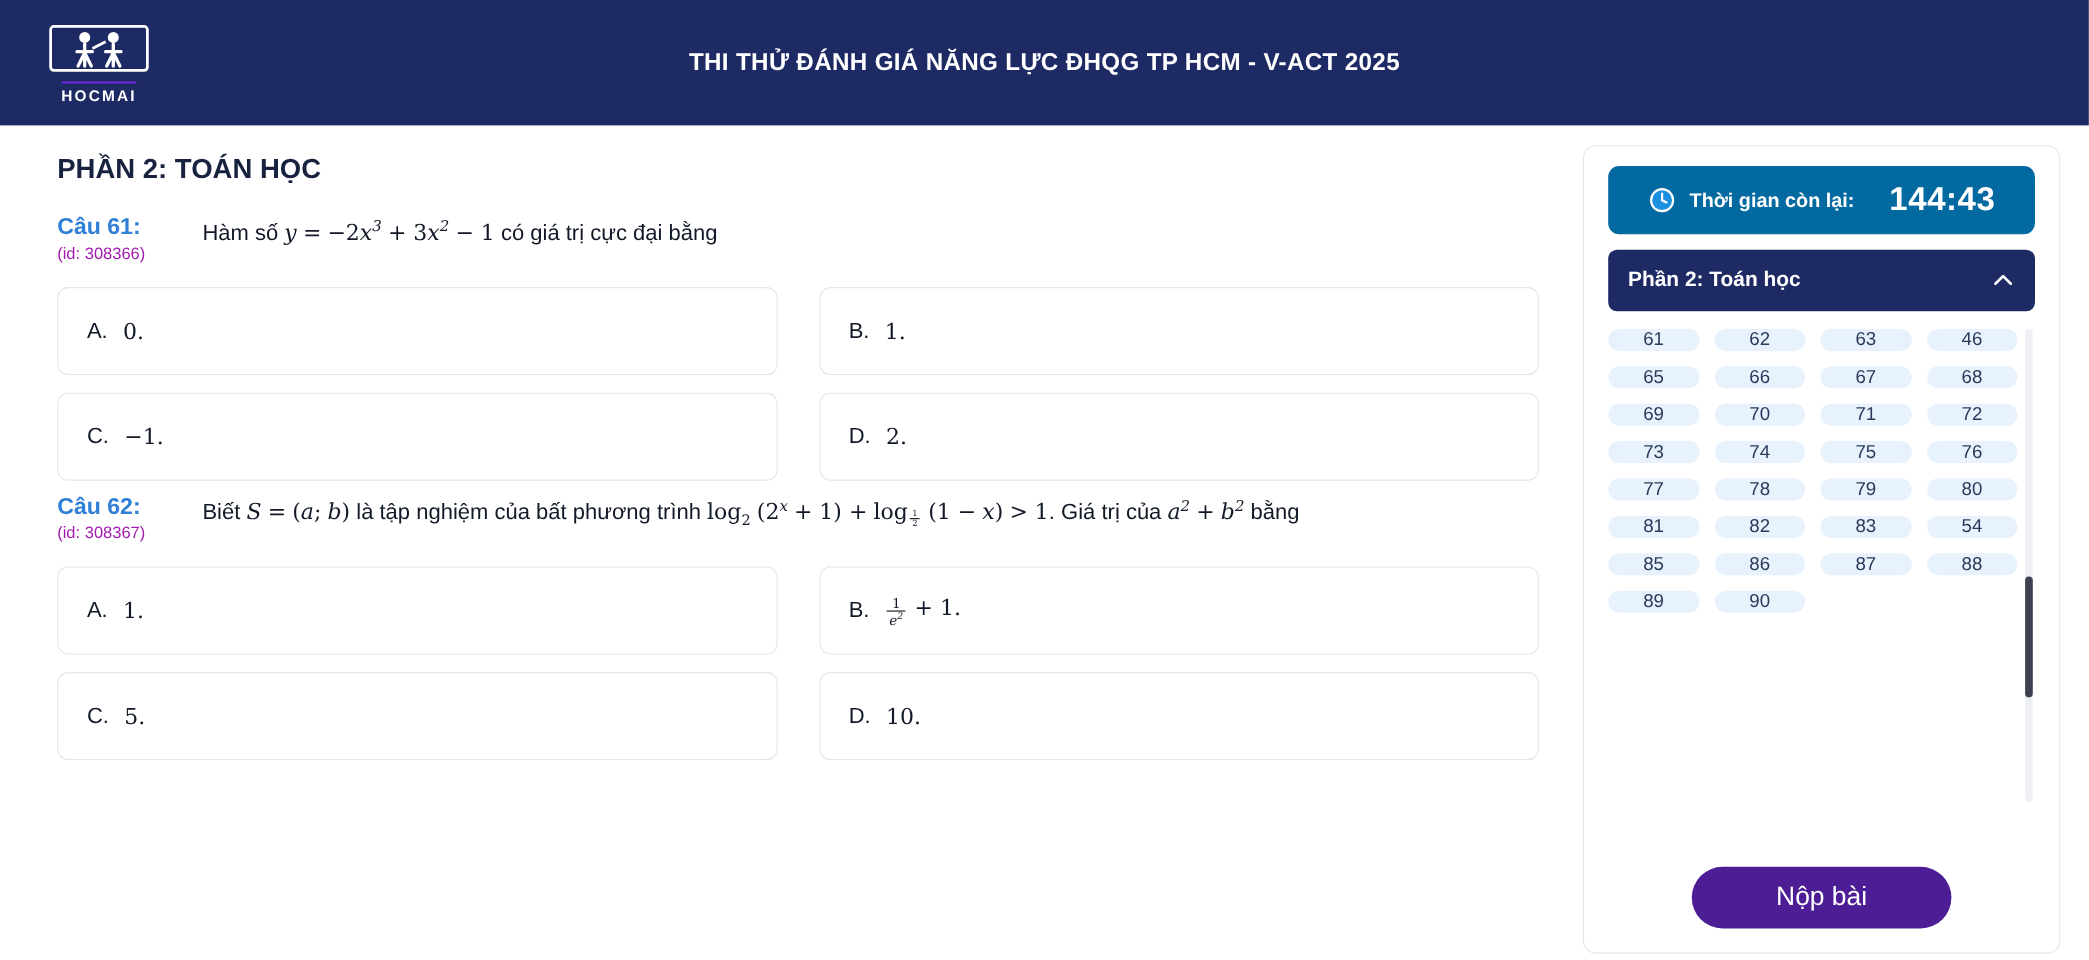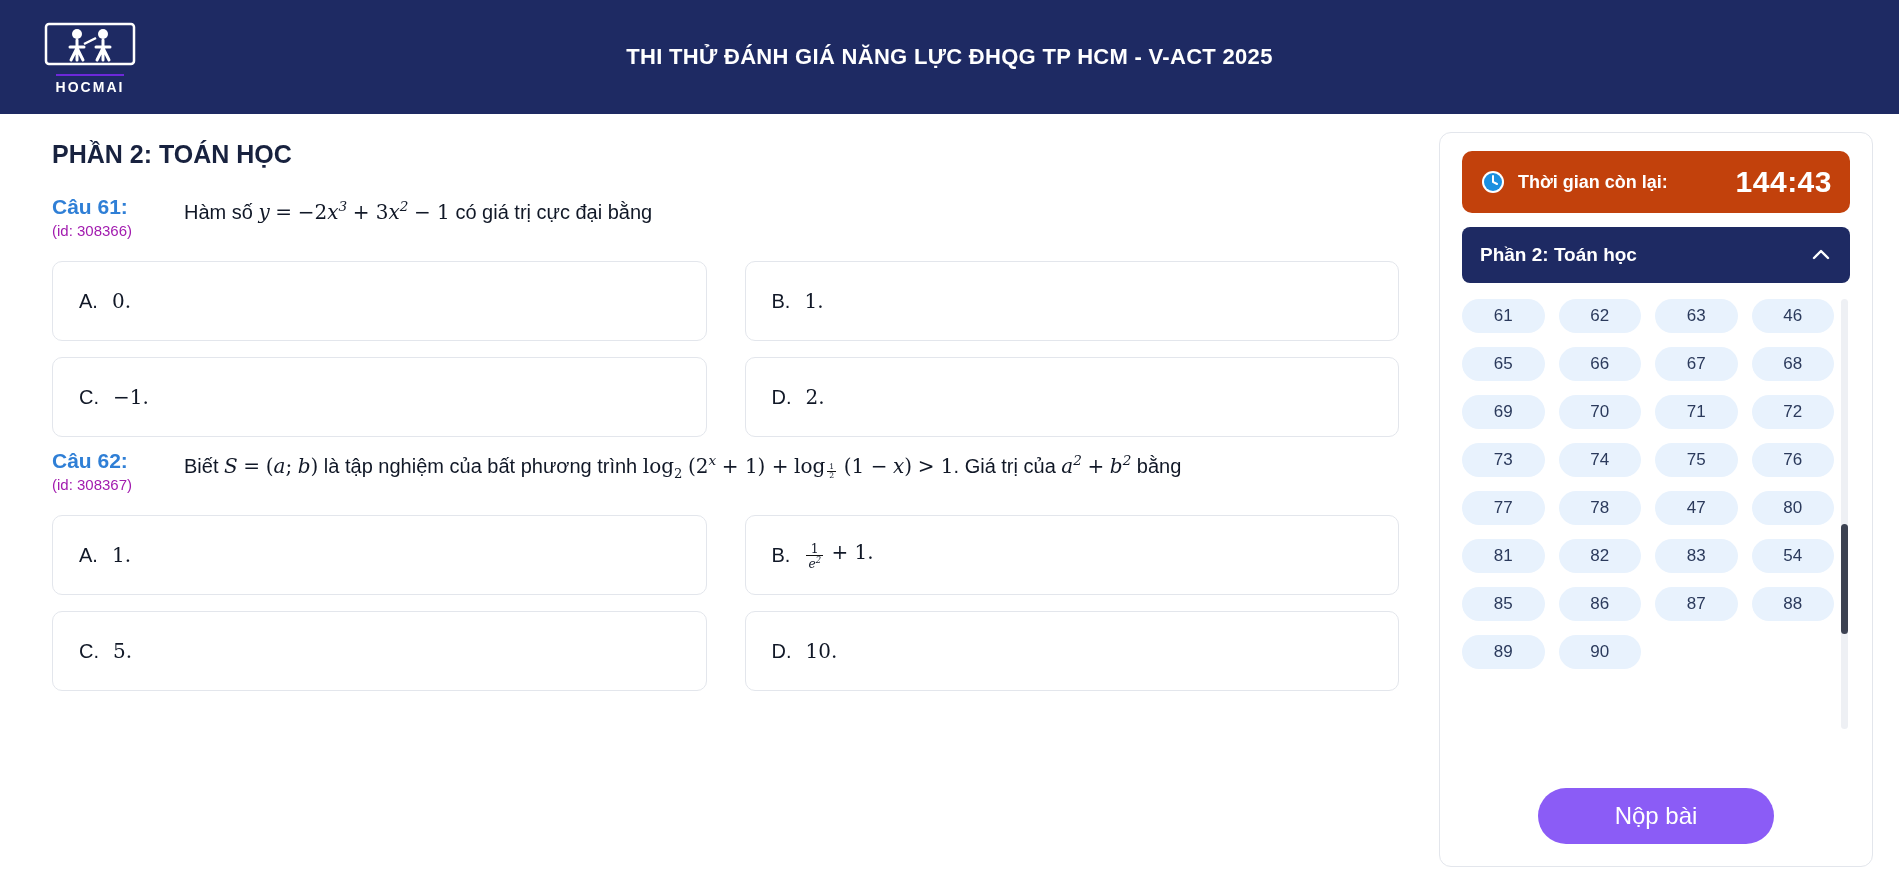--- a/index.html
+++ b/index.html
@@ -145,26 +145,26 @@
   }
   .panel-card {
     background: #fff;
     border: 1px solid #e3e6ec;
     border-radius: 12px;
     padding: 18px 22px 14px 22px;
     height: 735px;
     position: relative;
   }
   .timer {
-    background: #c2410c;
+    background: #0369a1;
     border-radius: 10px;
     height: 62px;
     display: flex;
     align-items: center;
-    padding: 0 18px;
+    padding: 0 36px;
     color: #fff;
     gap: 12px;
   }
   .clock-icon { width: 26px; height: 26px; }
   .timer-label { font-size: 18px; font-weight: bold; }
   .timer-value {
     margin-left: auto;
     font-size: 30px;
     font-weight: bold;
     letter-spacing: .5px;
@@ -189,21 +189,21 @@
     overflow: hidden;
     position: relative;
     padding-right: 16px;
   }
   .qgrid {
     display: grid;
     grid-template-columns: repeat(4, 1fr);
     gap: 14px 14px;
   }
   .qnum {
-    height: 34px;
+    height: 20px;
     border-radius: 17px;
     background: #e8f2fd;
     color: #2b3a5c;
     font-size: 17px;
     display: flex;
     align-items: center;
     justify-content: center;
     cursor: pointer;
   }
   .scrollbar {
@@ -219,21 +219,21 @@
     width: 7px; height: 110px;
     background: #3c4252;
     border-radius: 4px;
   }
   .submit-row {
     position: absolute;
     bottom: 22px; left: 0; right: 0;
     display: flex; justify-content: center;
   }
   .submit-btn {
-    background: #8b5cf6;
+    background: #4c1d95;
     color: #fff;
     font-size: 24px;
     border: none;
     border-radius: 28px;
     width: 236px; height: 56px;
     cursor: pointer;
   }
 </style>
 </head>
 <body>
@@ -356,21 +356,21 @@
             <div class="qnum">69</div>
             <div class="qnum">70</div>
             <div class="qnum">71</div>
             <div class="qnum">72</div>
             <div class="qnum">73</div>
             <div class="qnum">74</div>
             <div class="qnum">75</div>
             <div class="qnum">76</div>
             <div class="qnum">77</div>
             <div class="qnum">78</div>
-            <div class="qnum">47</div>
+            <div class="qnum">79</div>
             <div class="qnum">80</div>
             <div class="qnum">81</div>
             <div class="qnum">82</div>
             <div class="qnum">83</div>
             <div class="qnum">54</div>
             <div class="qnum">85</div>
             <div class="qnum">86</div>
             <div class="qnum">87</div>
             <div class="qnum">88</div>
             <div class="qnum">89</div>

